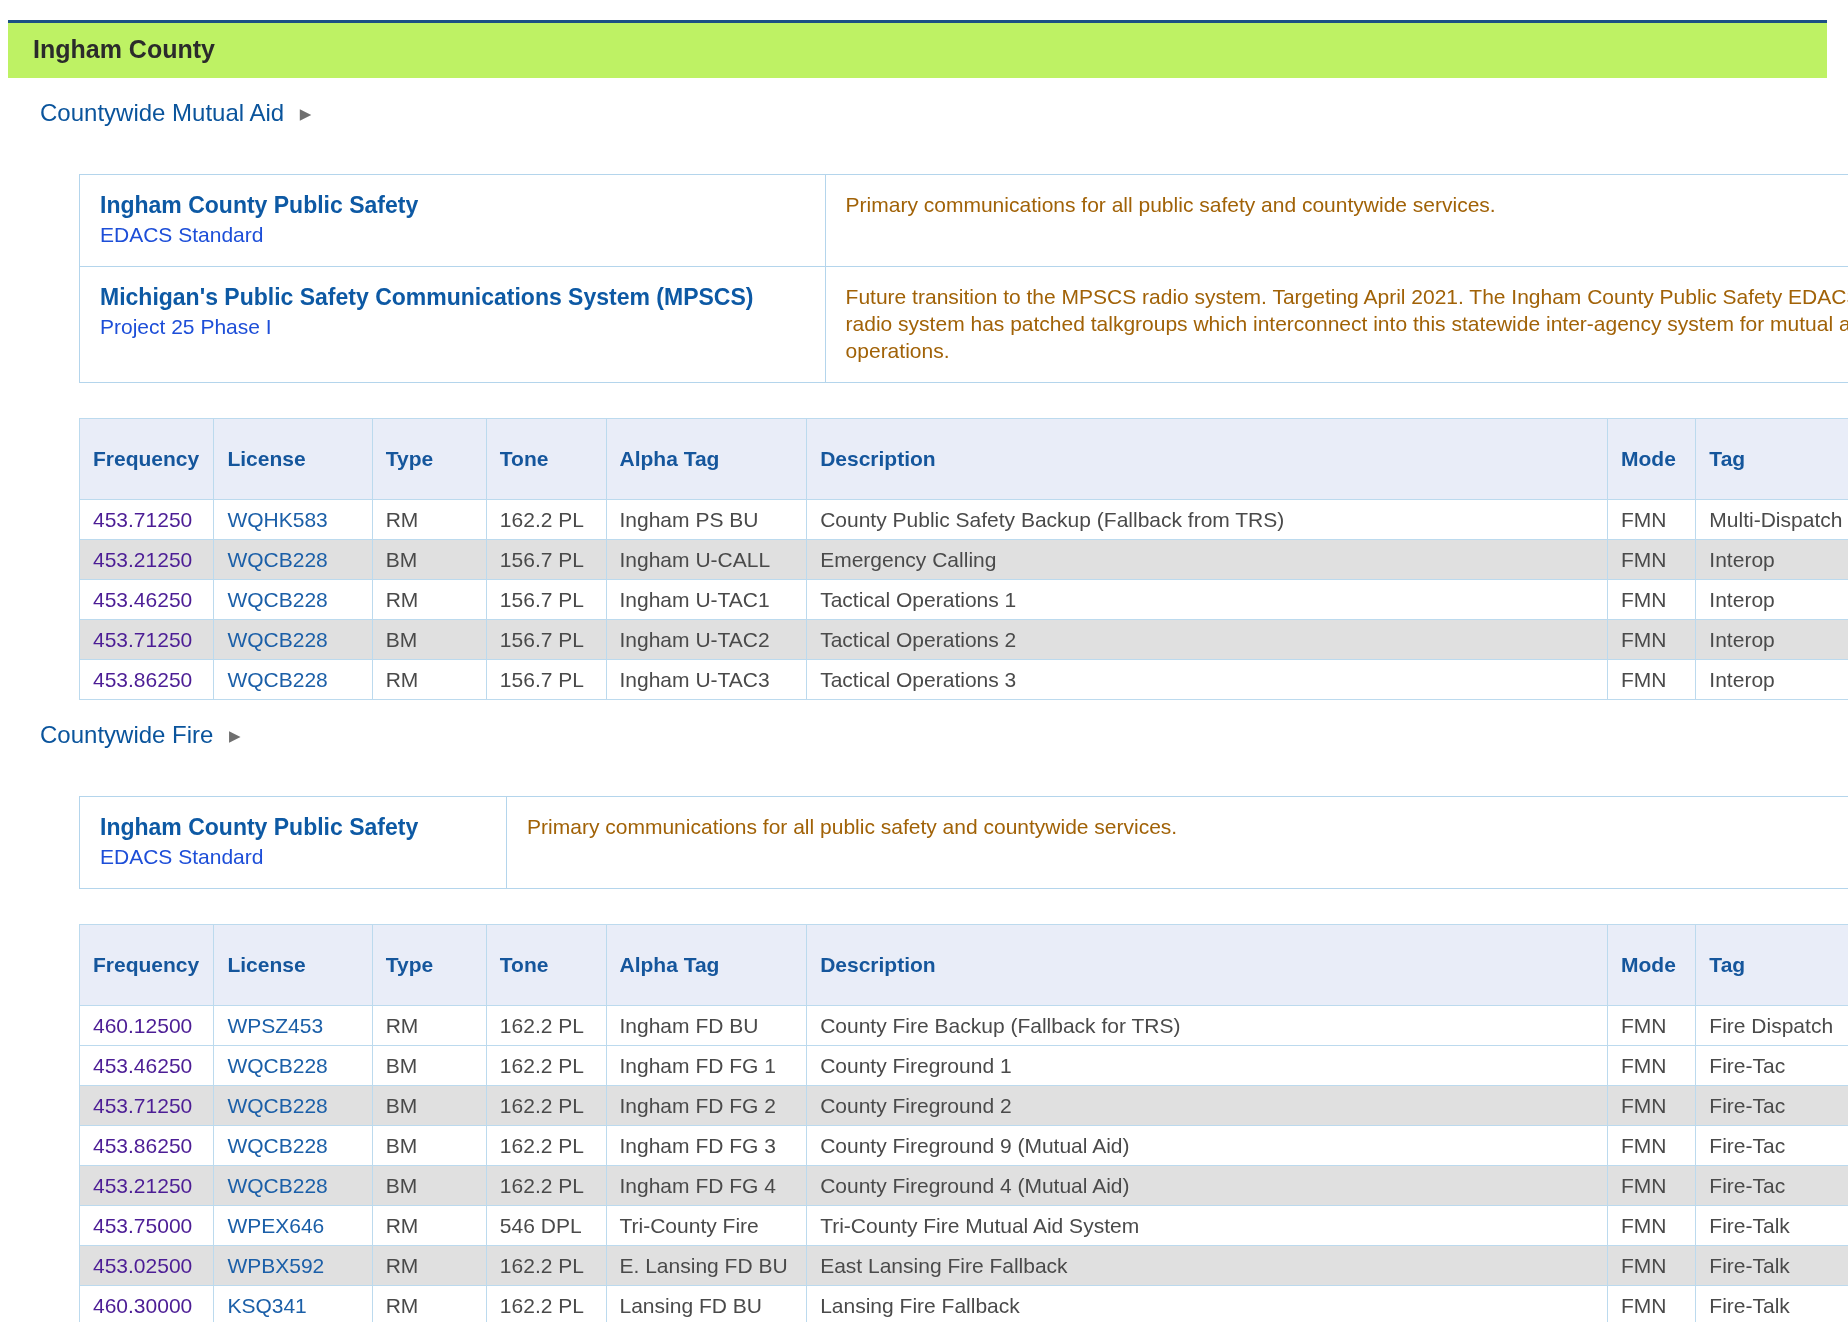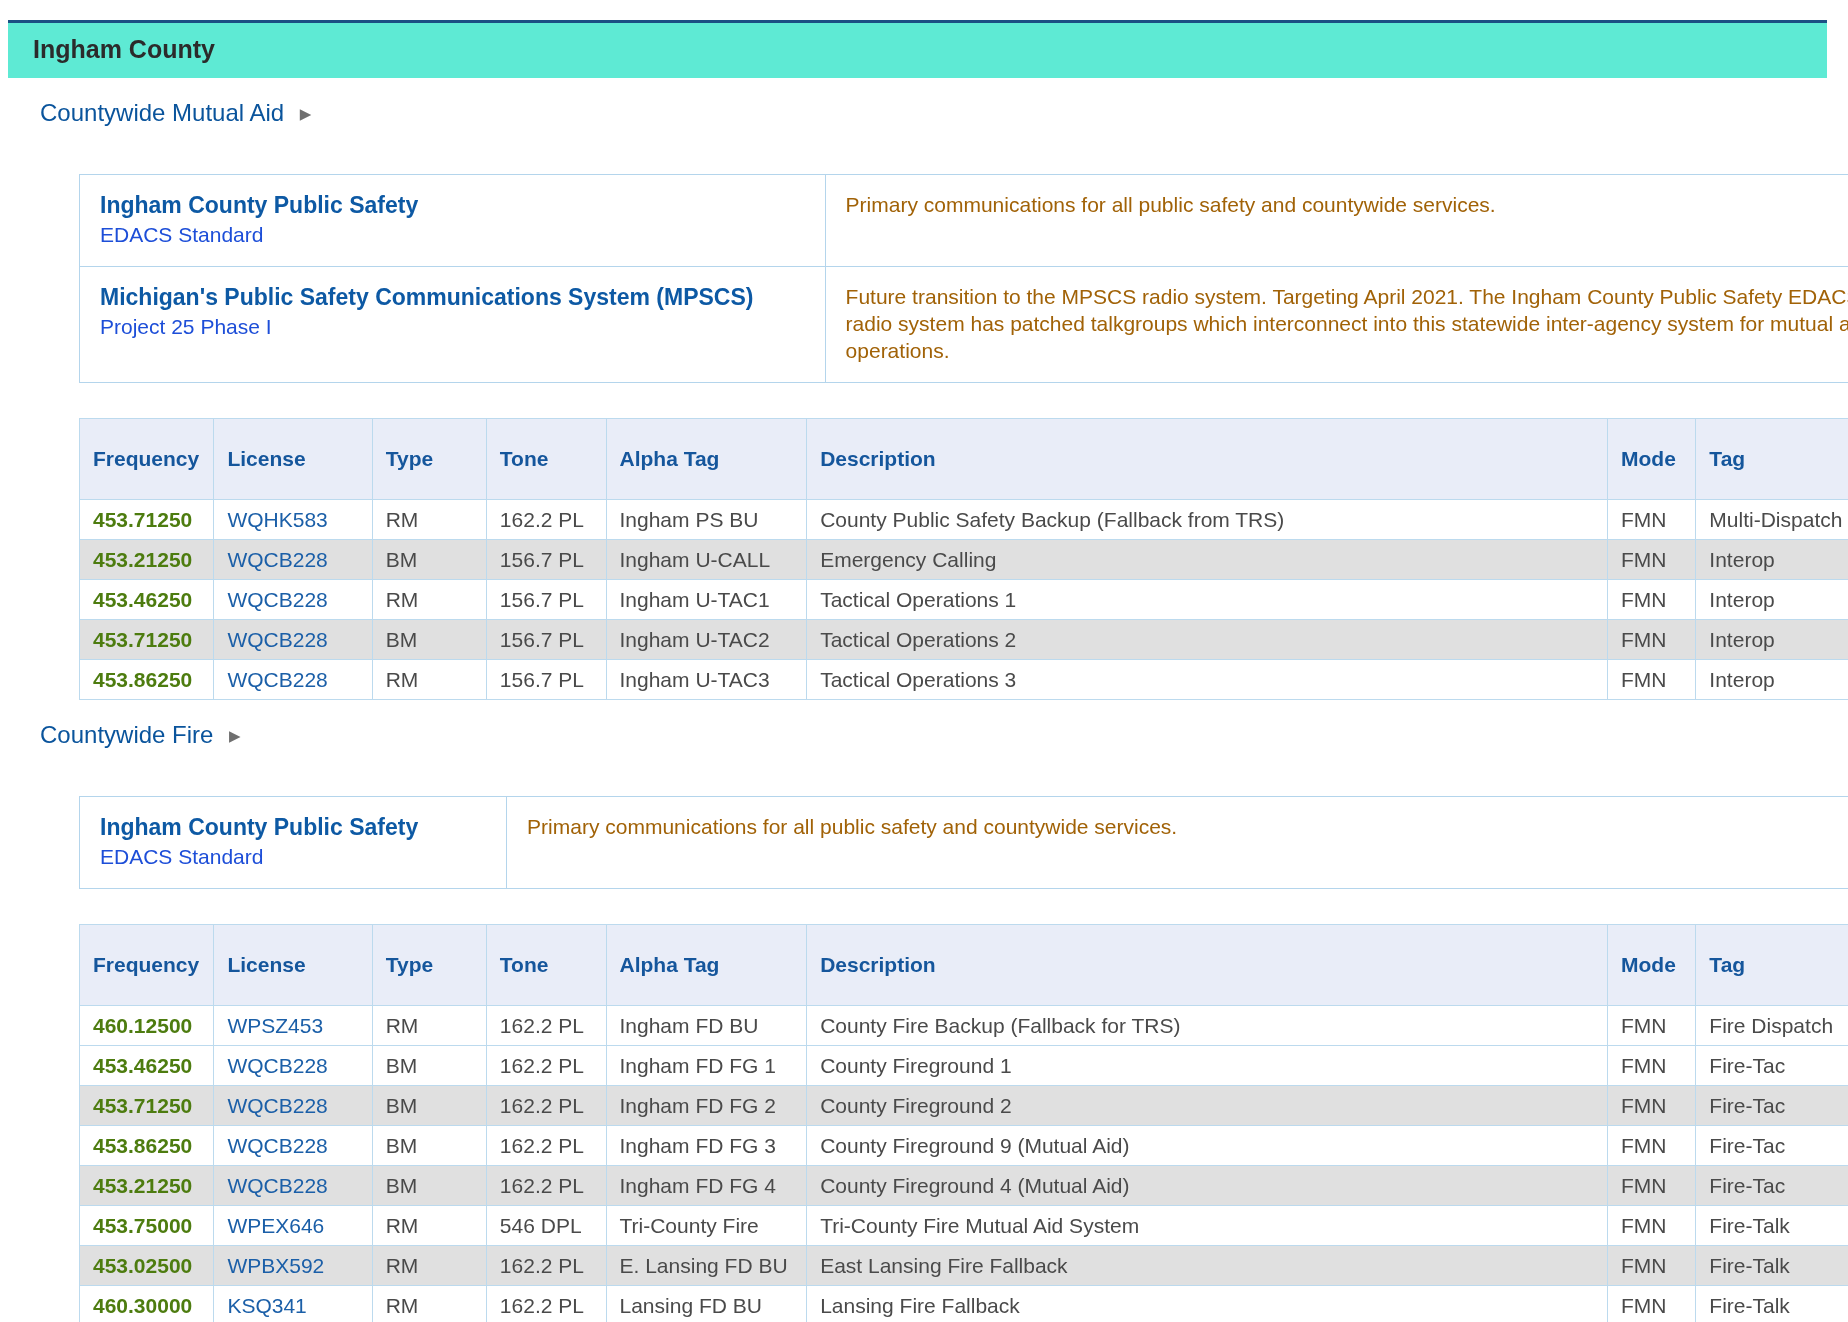--- a/index.html
+++ b/index.html
@@ -5,21 +5,21 @@
   html,body{margin:0;padding:0;}
   body{
     width:1848px;height:1322px;overflow:hidden;background:#ffffff;
     font-family:"Liberation Sans","DejaVu Sans",sans-serif;
     -webkit-font-smoothing:antialiased;
   }
   
   .county-bar{
     margin:20px 21px 0 8px;
     border-top:3px solid #1b5084;
-    background:#5eead4;
+    background:#bef264;
     padding:12px 0 14px 25px;
   }
   .county-bar h1{
     margin:0;font-size:25px;line-height:29px;color:#2b2b2b;font-weight:bold;
   }
   
   .section-heading{
     margin:20px 0 0 40px;
     font-size:24px;line-height:29px;font-weight:normal;
   }
@@ -50,21 +50,21 @@
     background:#e9edf8;color:#15569c;font-size:21px;line-height:24px;font-weight:bold;
     text-align:left;padding:28px 13px;border:1px solid #bcdaee;
     white-space:nowrap;overflow:hidden;
   }
   .freq-table td{
     font-size:21px;line-height:25px;color:#4a4a4a;
     padding:7px 13px;border:1px solid #bcdaee;background:#ffffff;
     white-space:nowrap;overflow:hidden;vertical-align:middle;
   }
   .freq-table tr.alt td{background:#e0e0e0;}
-  .freq-table td.freq{font-weight:bold;color:#4d7c0f;}
+  .freq-table td.freq{font-weight:normal;color:#4c1d95;}
   a.lic{color:#1b5fa8;text-decoration:none;}
   col.c0{width:7.3%;} col.c1{width:8.6%;} col.c2{width:6.2%;} col.c3{width:6.5%;}
   col.c4{width:10.9%;} col.c5{width:43.5%;} col.c6{width:4.8%;} col.c7{width:12.2%;}
 </style>
 </head>
 <body>
 
 <div>
 
   <header class="county-bar">

